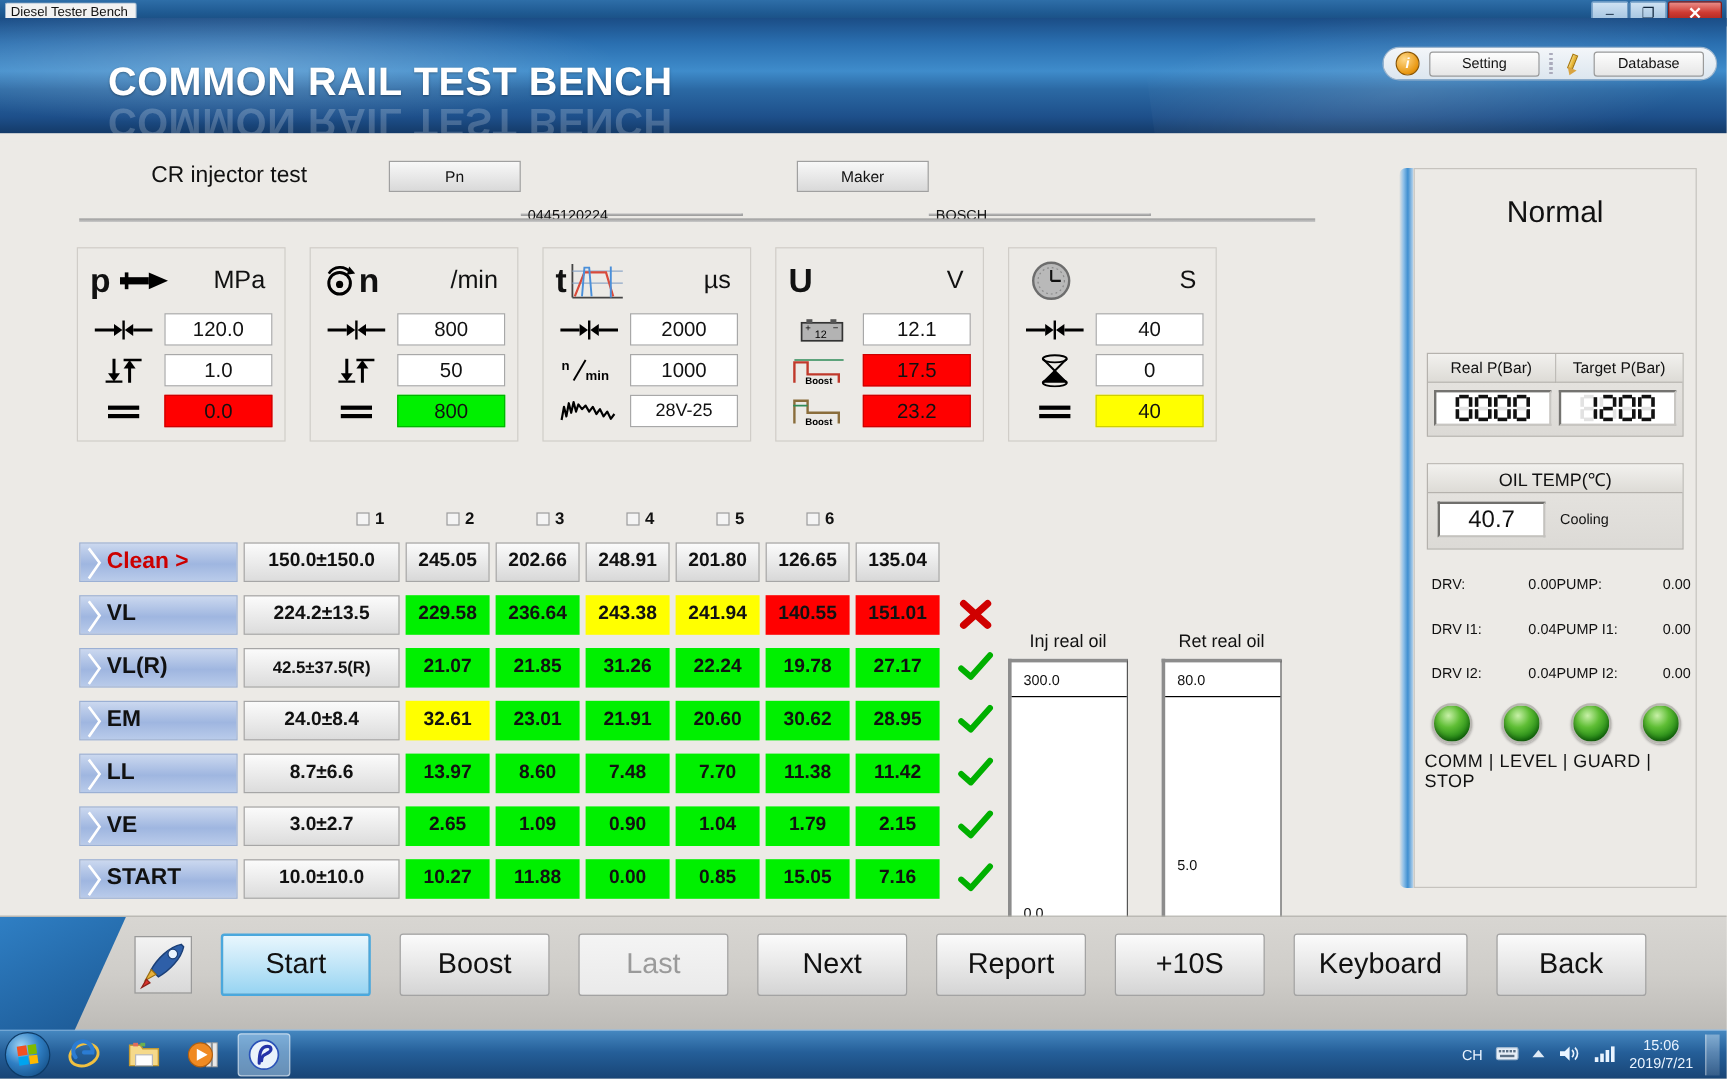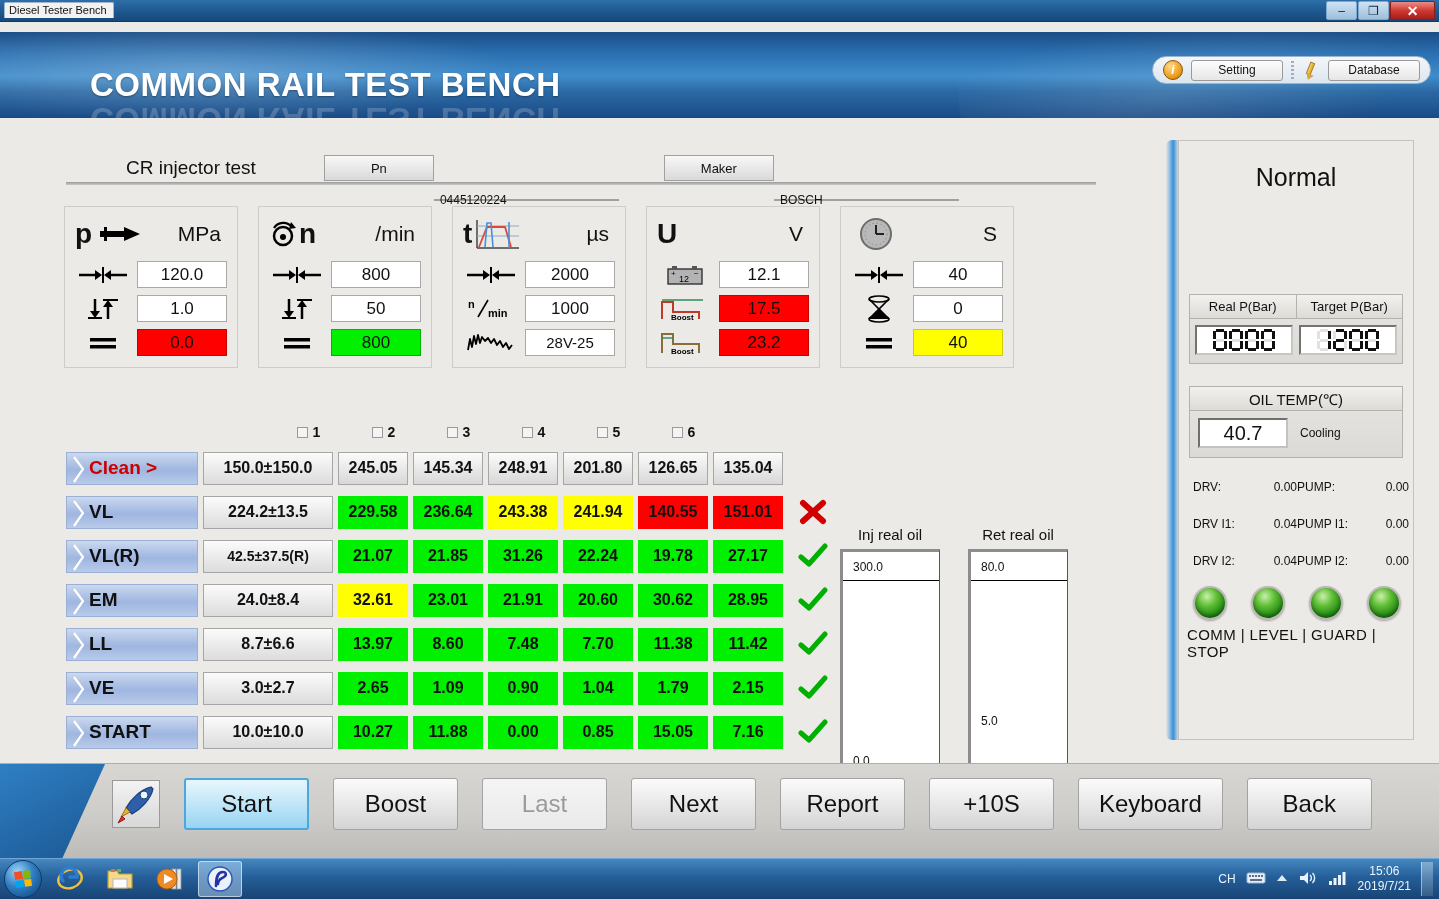--- a/index.html
+++ b/index.html
@@ -33,21 +33,21 @@
     font-size:12px; color:#10263d; border-radius:2px;
   }
   #win-controls .wbtn.close {
     width:45px;
     background:linear-gradient(to bottom,#e98d88,#cf3a32 50%,#a3201a);
     border:1px solid #8d1a14; color:#fff; font-weight:bold; font-size:14px;
   }
 
   
   #banner {
-    position:absolute; left:0; top:32px; width:1439px; height:96px;
+    position:absolute; left:0; top:15px; width:1439px; height:96px;
     background:linear-gradient(to bottom,#1b4d86 0%,#2a6fb0 22%,#3f8ccb 46%,#2b69a4 62%,#1d4f8a 86%,#143a68 100%);
     overflow:hidden;
   }
   #banner .glow {
     position:absolute; left:0; top:0; width:560px; height:96px;
     background:radial-gradient(ellipse at 35% 40%, rgba(255,255,255,.22), rgba(255,255,255,0) 62%);
   }
   #banner .btitle {
     position:absolute; left:90px; top:34px;
     font-size:33px; font-weight:bold; color:#ffffff; letter-spacing:.5px;
@@ -100,21 +100,21 @@
   .dots { width:3px; height:18px;
     background:repeating-linear-gradient(to bottom,#aab,#aab 2px,transparent 2px,transparent 4px); }
 
   
   #content {
     position:absolute; left:0; top:118px; width:1439px; height:645px;
     background:#eceae6;
   }
 
   
-  #hdr-row { position:absolute; left:66px; top:28px; width:1030px; height:44px; display:flex; align-items:center; }
+  #hdr-row { position:absolute; left:66px; top:7px; width:1030px; height:44px; display:flex; align-items:center; }
   #hdr-row .title { font-size:19px; color:#111; margin-left:60px; }
   .field-group { display:flex; align-items:stretch; height:26px; margin-left:0; }
   .fg-label {
     width:110px; font-size:13px; color:#111;
     background:linear-gradient(to bottom,#f8f8f8,#d9d9d9);
     border:1px solid #a0a0a0;
     display:flex; align-items:center; justify-content:center;
   }
   .fg-input {
     width:185px; background:#fff; border:1px solid #a0a0a0; border-left:none;
@@ -658,21 +658,21 @@
     <div id="rows-host">
         <div class="res-row">
           <div class="row-label clean">
             <span class="chev"><svg width="14" height="29" viewBox="0 0 14 29">
                 <polyline points="2,2 11,14 2,27" fill="none" stroke="#ffffff" stroke-width="2.2"></polyline>
               </svg></span>
             <span>Clean &gt;</span>
           </div>
           <div class="spec-cell">150.0±150.0</div>
           <div class="data-cell grey">245.05</div>
-          <div class="data-cell grey">145.34</div>
+          <div class="data-cell grey">202.66</div>
           <div class="data-cell grey">248.91</div>
           <div class="data-cell grey">201.80</div>
           <div class="data-cell grey">126.65</div>
           <div class="data-cell grey">135.04</div>
           <div class="status-cell"></div>
         </div>
         <div class="res-row">
           <div class="row-label">
             <span class="chev"><svg width="14" height="29" viewBox="0 0 14 29">
                 <polyline points="2,2 11,14 2,27" fill="none" stroke="#ffffff" stroke-width="2.2"></polyline>

